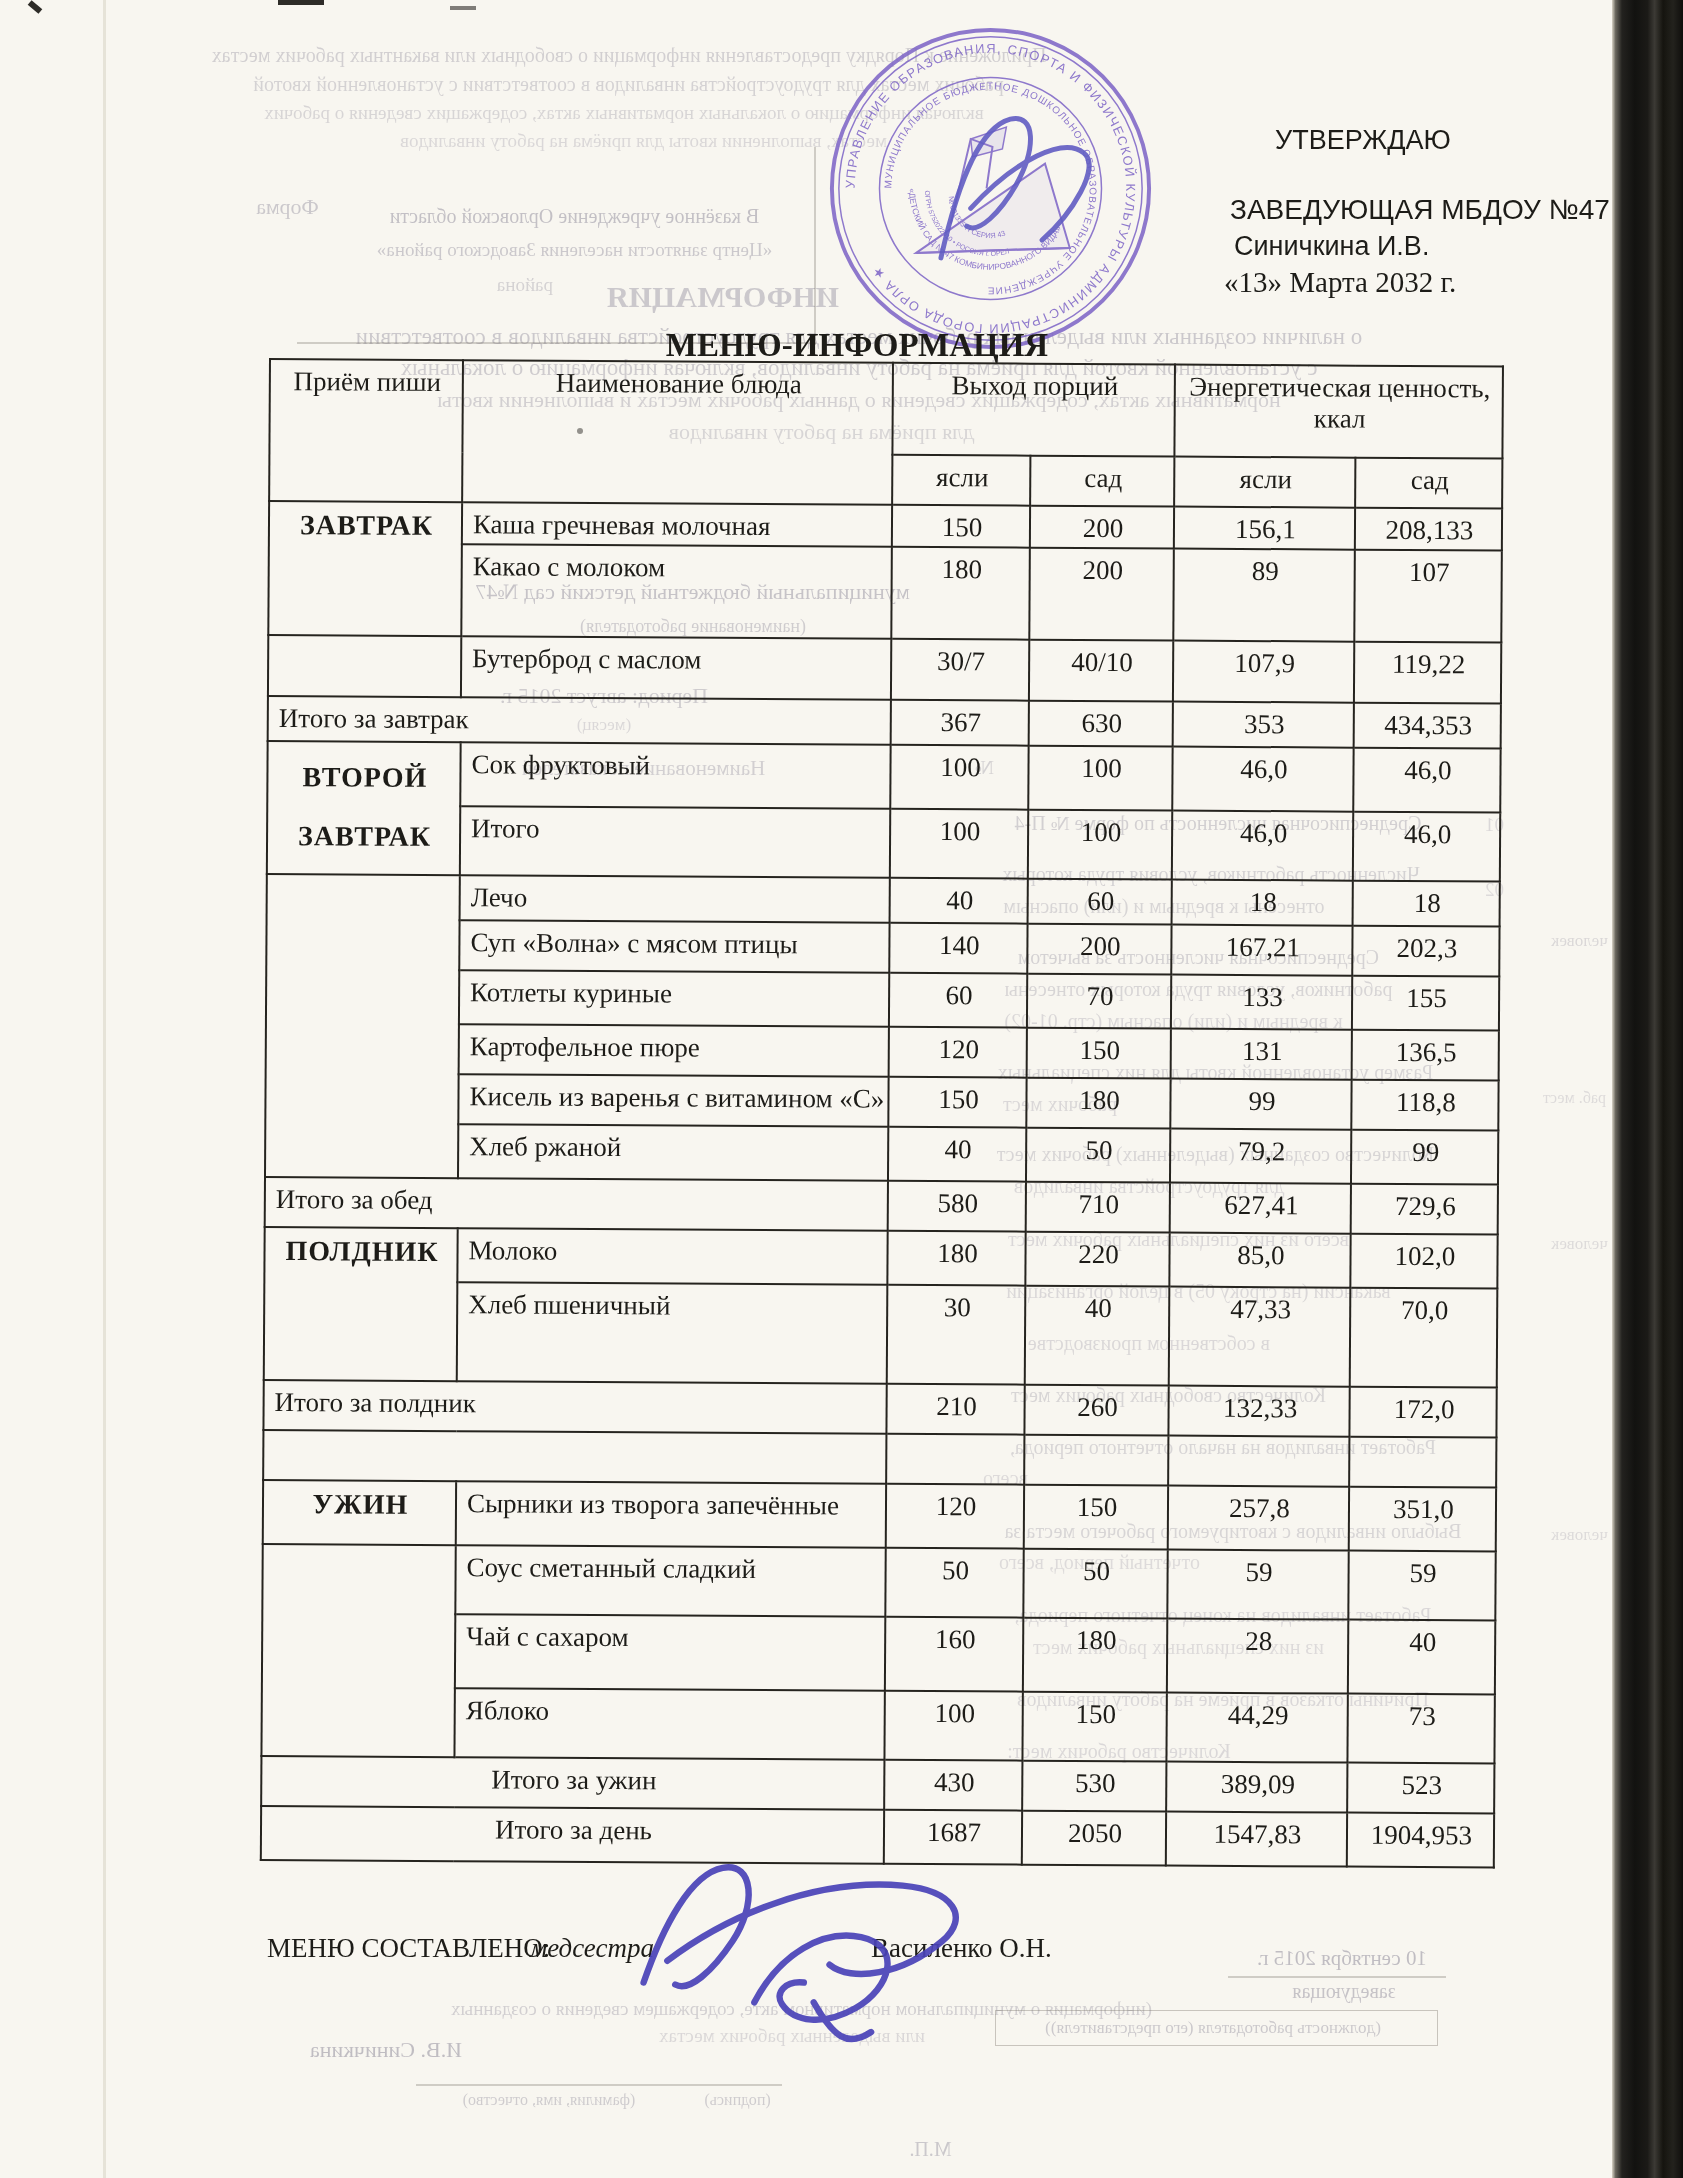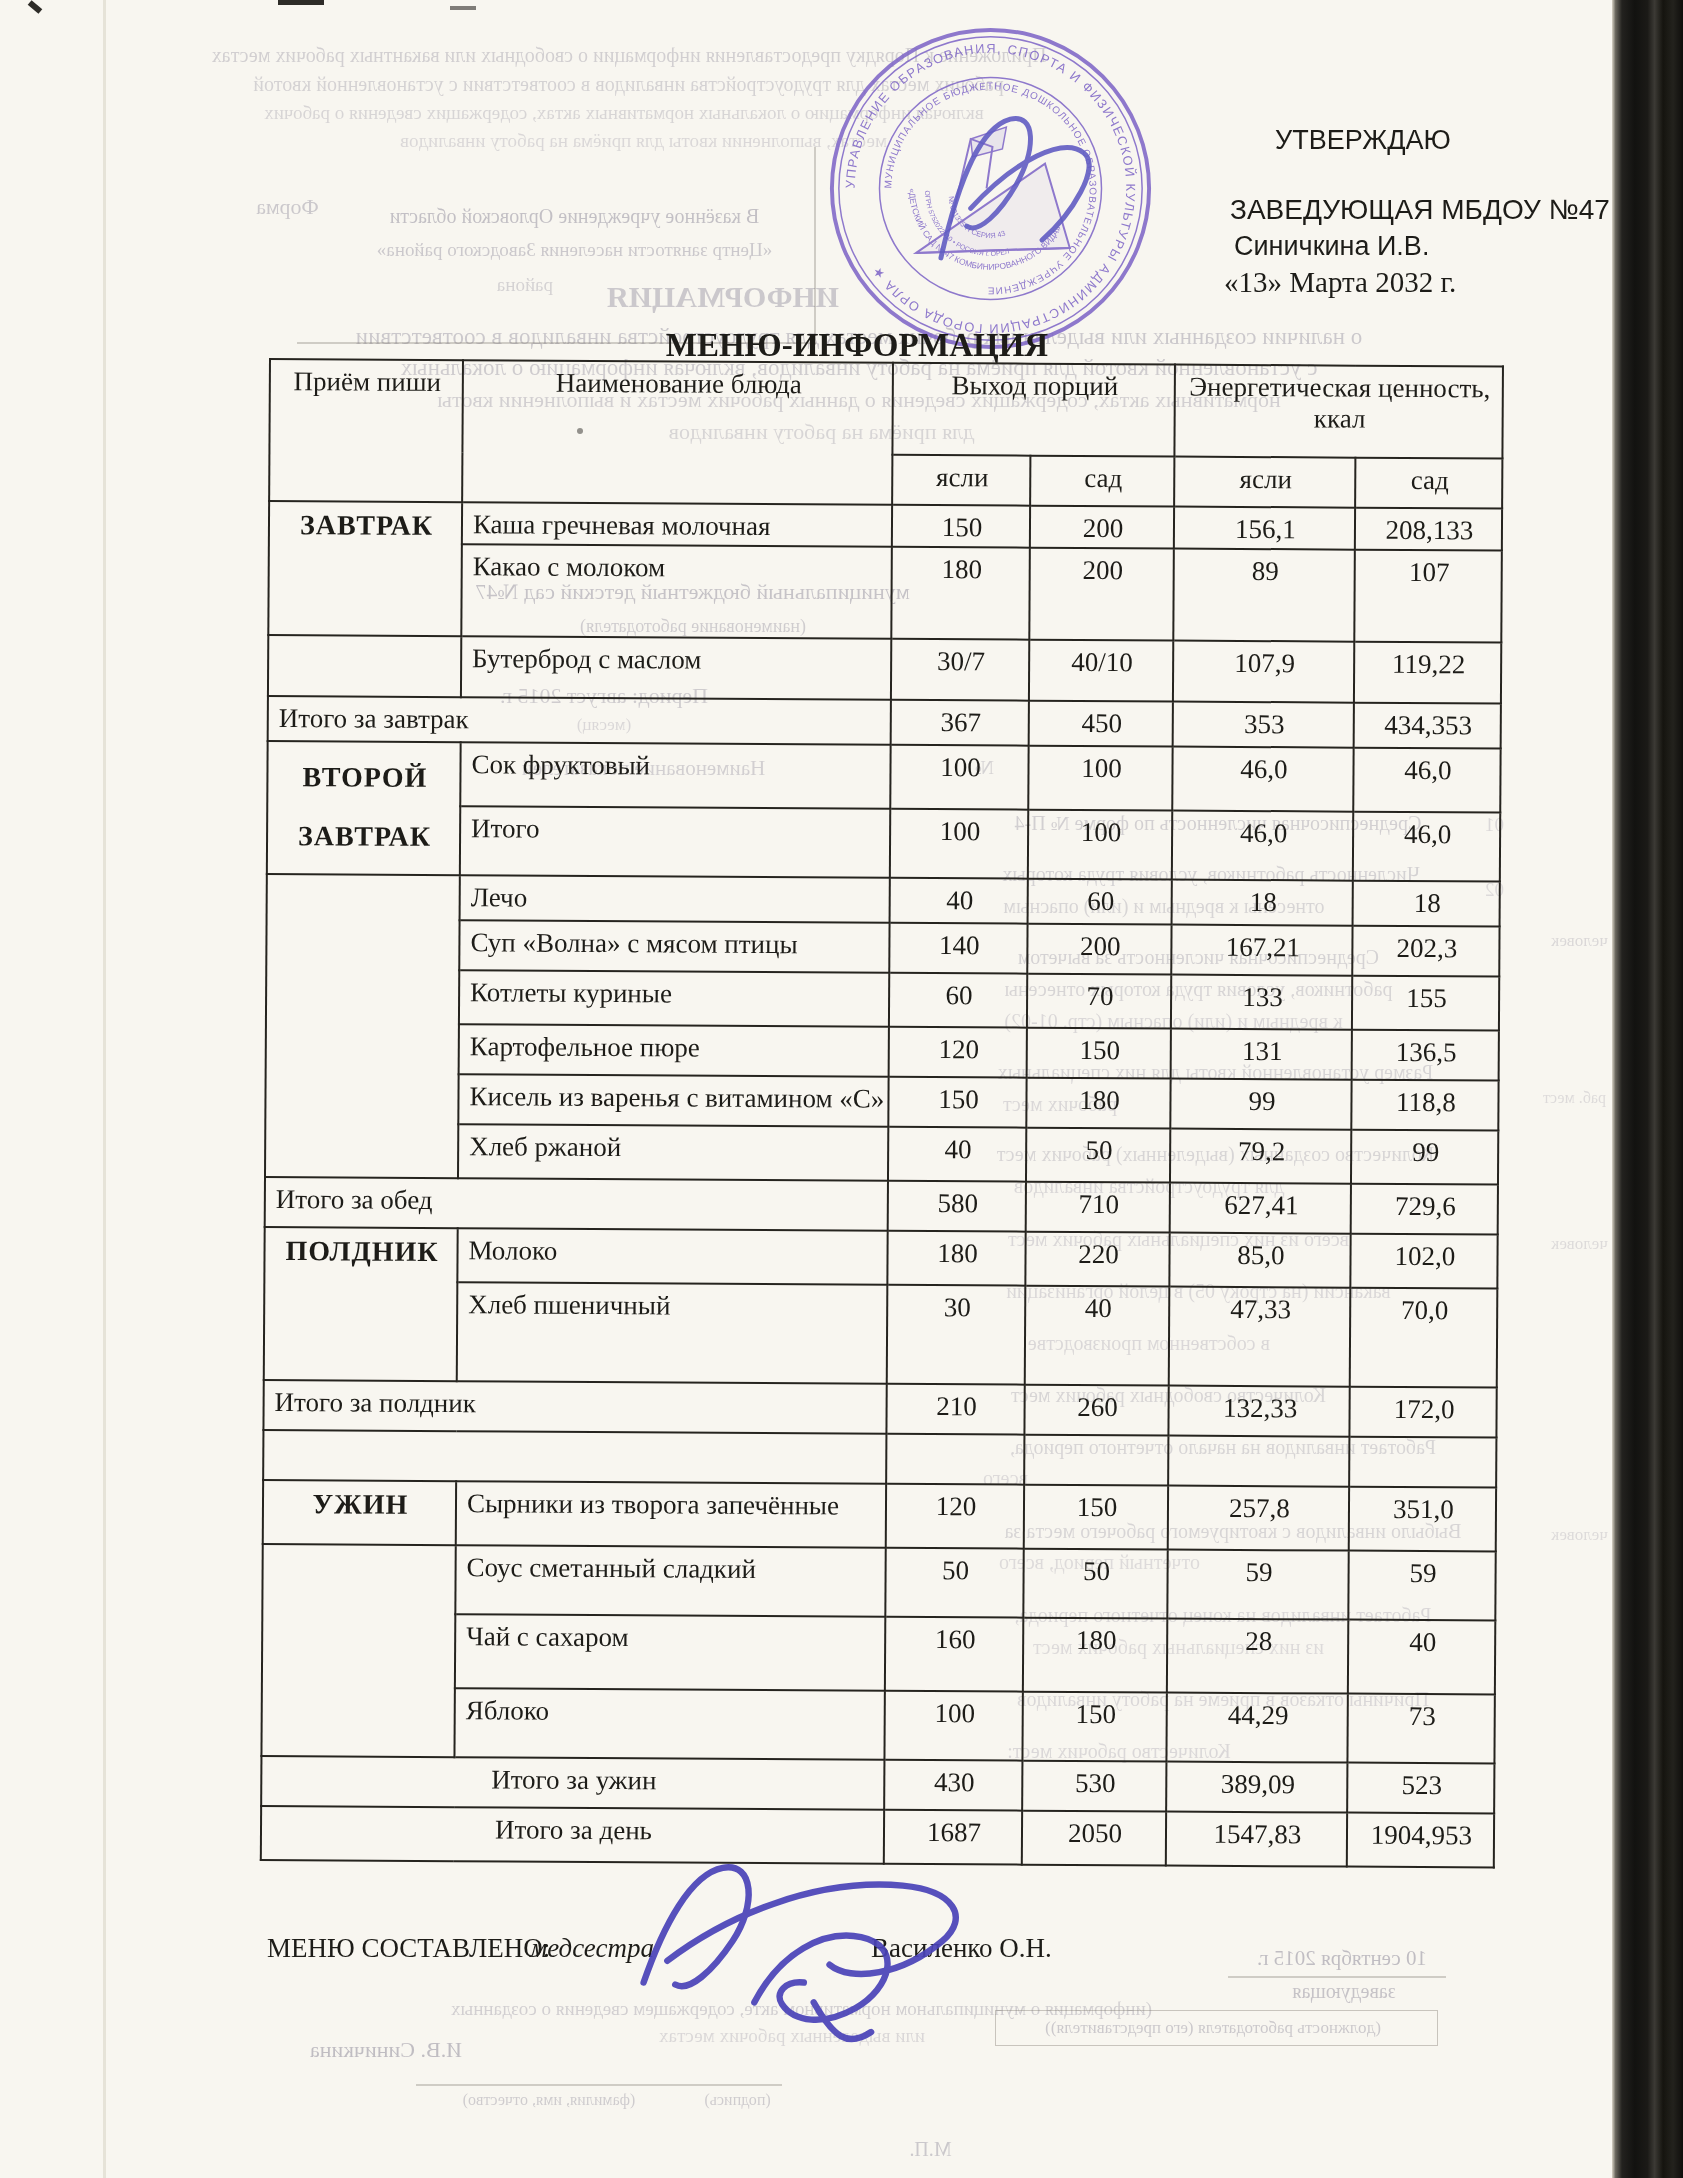--- a/index.html
+++ b/index.html
@@ -187,21 +187,21 @@
       <td></td>
       <td class="dish">Бутерброд с маслом</td>
       <td class="val">30/7</td>
       <td class="val">40/10</td>
       <td class="val">107,9</td>
       <td class="val">119,22</td>
     </tr>
     <tr style="height:45px">
       <td class="tot" colspan="2">Итого за завтрак</td>
       <td class="val">367</td>
-      <td class="val">450</td>
+      <td class="val">630</td>
       <td class="val">353</td>
       <td class="val">434,353</td>
     </tr>
     <tr style="height:64px">
       <td class="sec" rowspan="2">ВТОРОЙ
 ЗАВТРАК</td>
       <td class="dish">Сок фруктовый</td>
       <td class="val">100</td>
       <td class="val">100</td>
       <td class="val">46,0</td>

